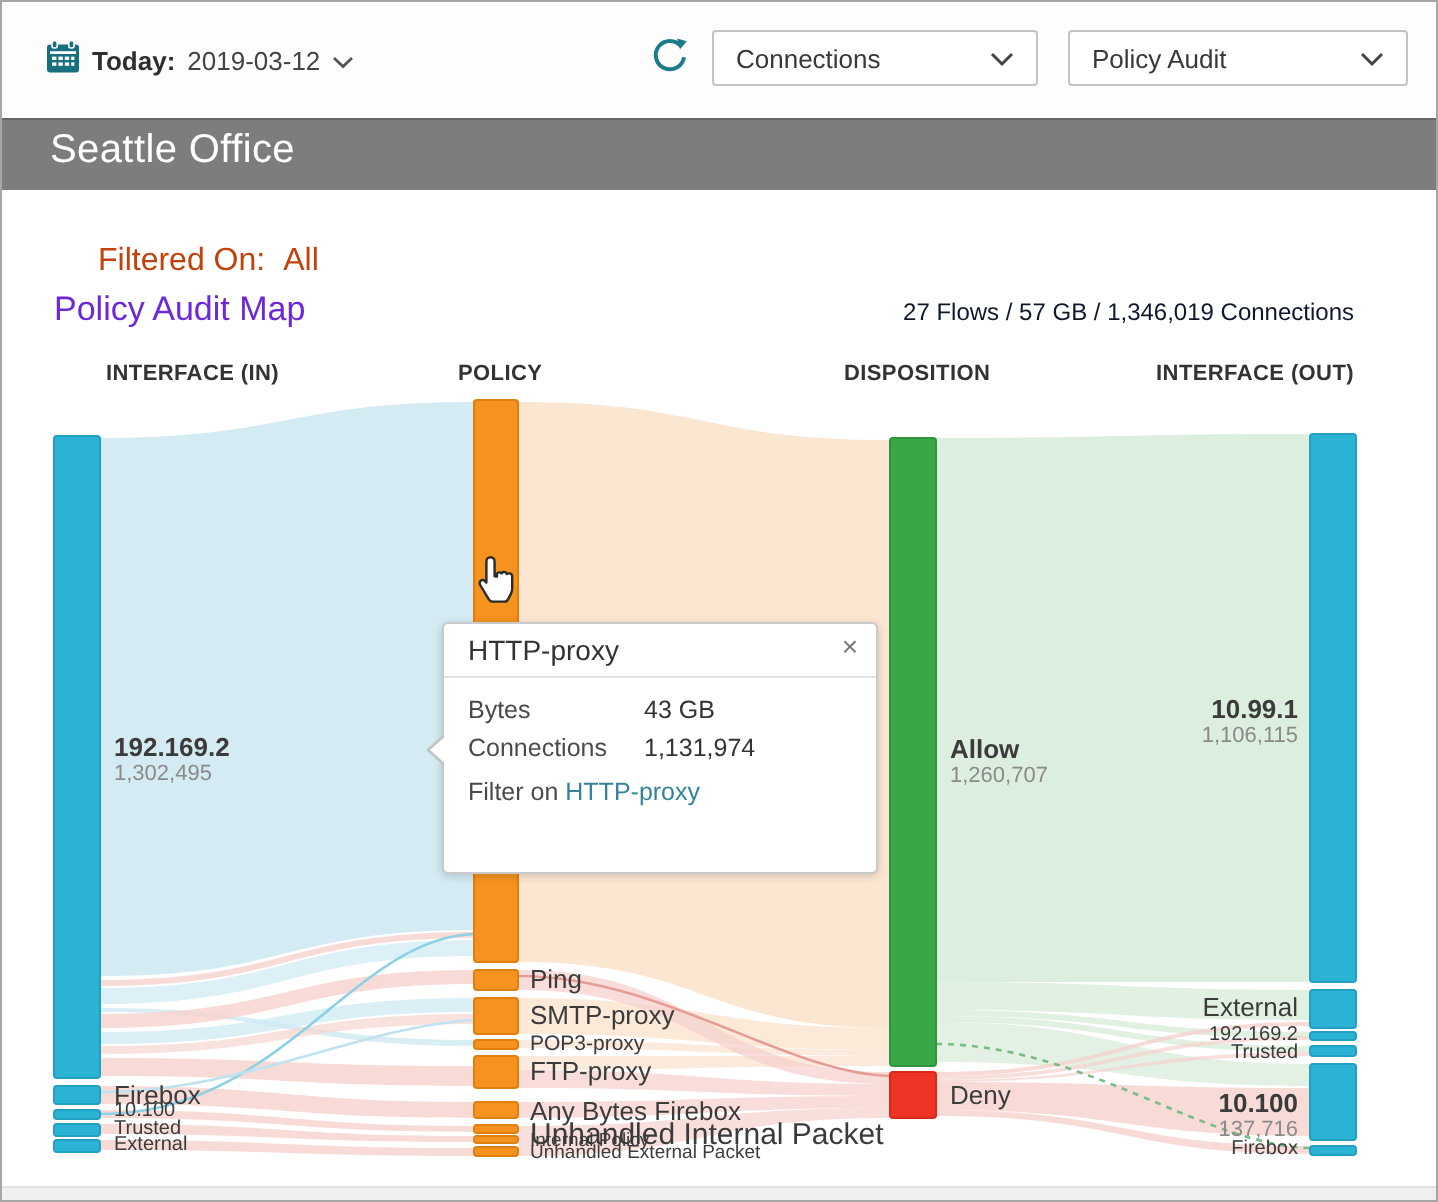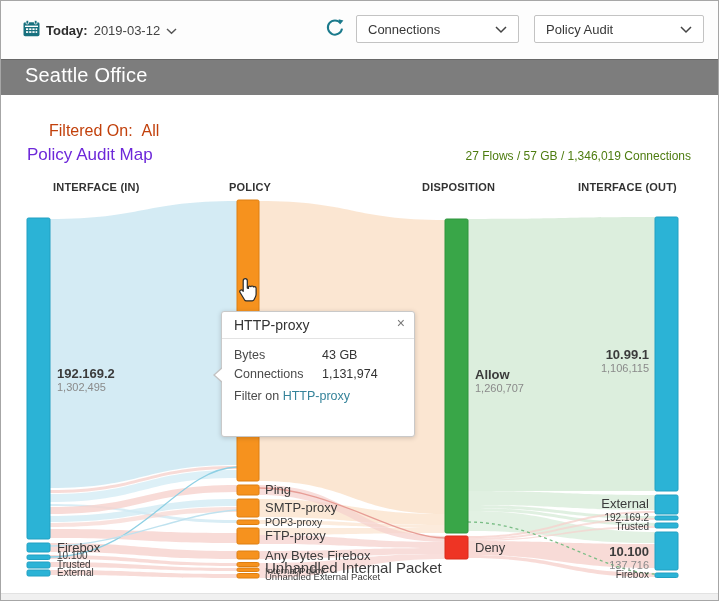--- a/index.html
+++ b/index.html
@@ -14,32 +14,32 @@
           background:#fff;display:flex;align-items:center;justify-content:space-between;padding:0 11px;font-size:13px;color:#383838;cursor:pointer;}
   .select.s1{left:355px;width:163px;}
   .select.s2{left:533px;width:170px;}
   
   .graybar{position:absolute;left:0;top:58px;width:100%;height:36px;background:#7d7d7d;border-top:1px solid #686868;box-sizing:border-box;text-align:center;}
   .graybar span{position:absolute;left:24px;top:4px;font-size:20px;color:#fff;font-weight:400;letter-spacing:.2px;}
   
   .filtered{position:absolute;left:24px;top:121px;font-size:16px;color:#c2410c;z-index:3;margin-left:24px;}
   .filtered .v{margin-left:9px;}
   .map-title{position:absolute;left:26px;top:144px;font-size:17px;color:#6d28d9;z-index:3;}
-  .map-summary{position:absolute;right:27px;top:148px;font-size:12px;color:#4d7c0f;z-index:3;text-align:right;}
+  .map-summary{position:absolute;right:41px;top:148px;font-size:12px;color:#0f172a;z-index:3;text-align:right;}
   .colhead{position:absolute;top:180px;font-size:11px;font-weight:bold;color:#333;letter-spacing:.2px;z-index:3;}
   .ch0{left:24px;padding-left:28px;}.ch1{left:228px;}.ch2{left:421px;}.ch3{right:41px;}
   
   #sankey{position:absolute;left:0;top:0;z-index:1;}
   #labels{position:absolute;left:0;top:0;width:719px;height:601px;z-index:2;pointer-events:none;}
   .nlab{position:absolute;color:#3b3b3b;white-space:nowrap;line-height:1.05;}
   .nlab .nm{display:block;}
   .nlab .vl{display:block;font-size:11px;color:#8a8a8a;font-weight:normal;margin-top:1px;}
   .nlab.right{text-align:right;}
   
-  .tooltip{position:absolute;left:220px;top:310px;width:194px;height:126px;background:#fff;border:1px solid #c9c9c9;
+  .tooltip{position:absolute;left:220px;top:310px;width:218px;height:126px;background:#fff;border:1px solid #c9c9c9;
            border-radius:3px;box-shadow:0 1px 5px rgba(0,0,0,.18);z-index:5;box-sizing:border-box;}
   .tt-head{position:relative;height:26px;border-bottom:1px solid #e3e3e3;}
   .tt-head .tt-title{position:absolute;left:12px;top:5px;font-size:14px;color:#333;}
   .tt-close{position:absolute;right:9px;top:3px;font-size:14px;color:#777;background:none;border:none;padding:0;cursor:pointer;line-height:1.2;}
   .tt-body{padding:9px 8px 0 12px;font-size:12.5px;color:#333;}
   .tt-row{display:flex;margin-bottom:5px;}
   .tt-row .l{width:88px;color:#4a4a4a;}
   .tt-link{margin-top:8px;font-size:12.5px;color:#4a4a4a;}
   .tt-link a{color:#35839a;text-decoration:none;}
   .tt-arrow-b,.tt-arrow-w{position:absolute;width:0;height:0;border-style:solid;}

